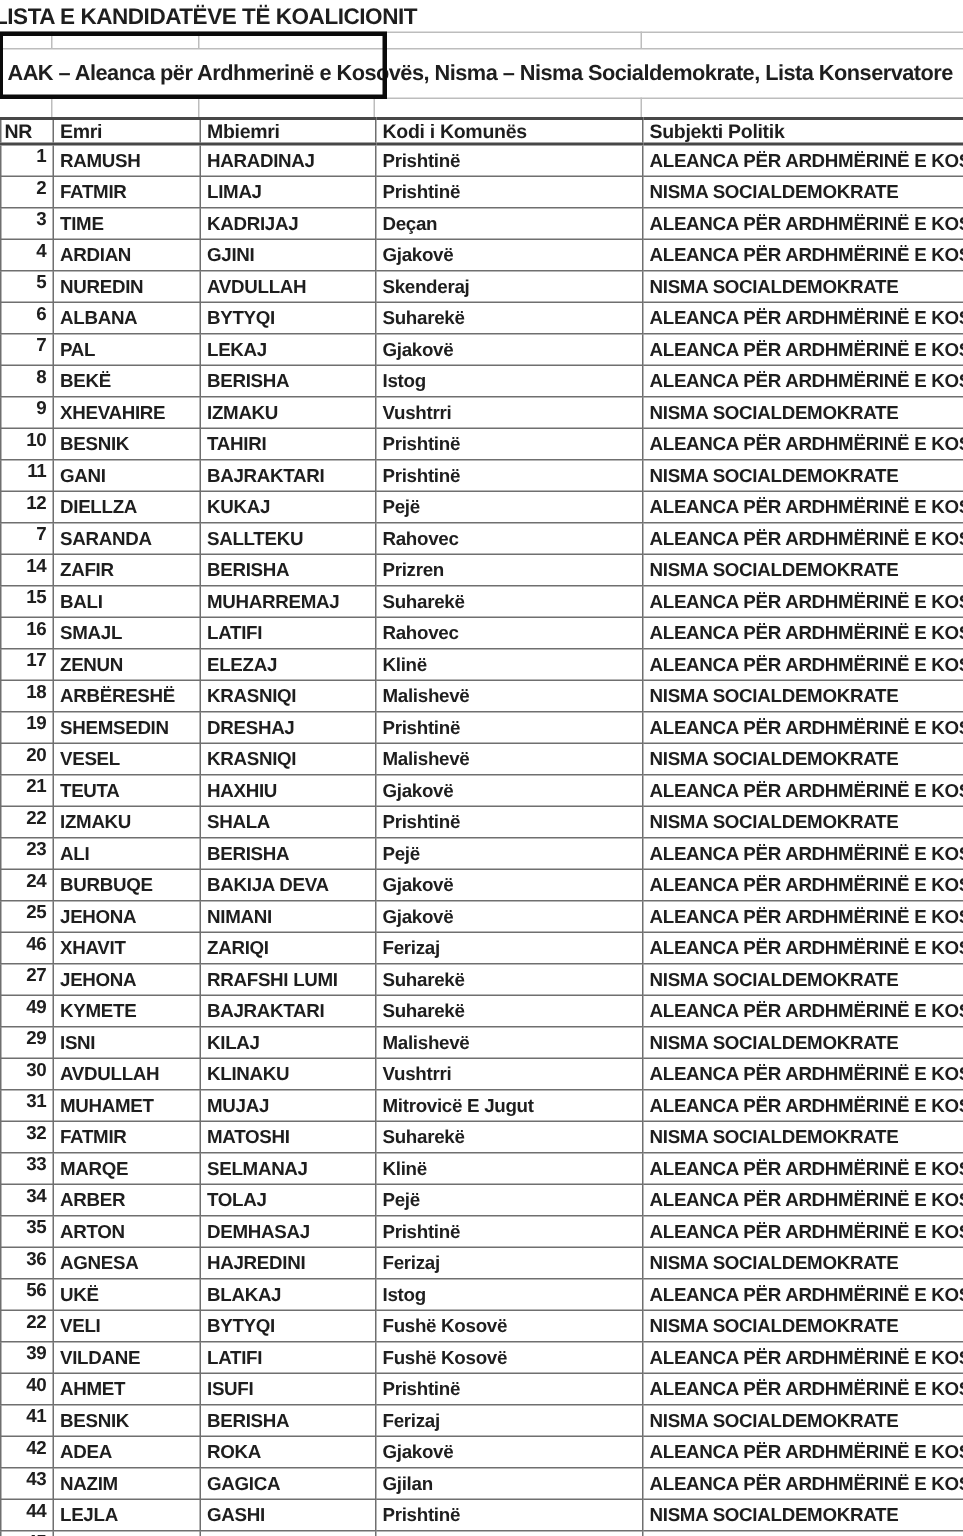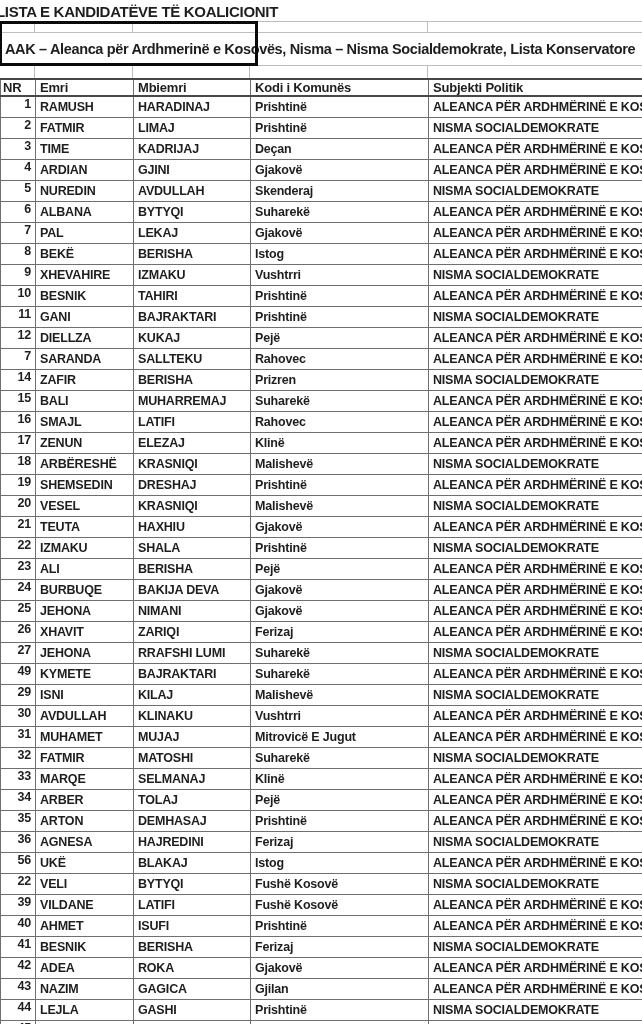--- a/index.html
+++ b/index.html
@@ -512,21 +512,21 @@
           </td>
           <td>
             <div class="c">Gjakovë</div>
           </td>
           <td>
             <div class="c">ALEANCA PËR ARDHMËRINË E KOSOVËS</div>
           </td>
         </tr>
         <tr>
           <td>
-            <div class="c n">26</div>
+            <div class="c n">46</div>
           </td>
           <td>
             <div class="c">XHAVIT</div>
           </td>
           <td>
             <div class="c">ZARIQI</div>
           </td>
           <td>
             <div class="c">Ferizaj</div>
           </td>

